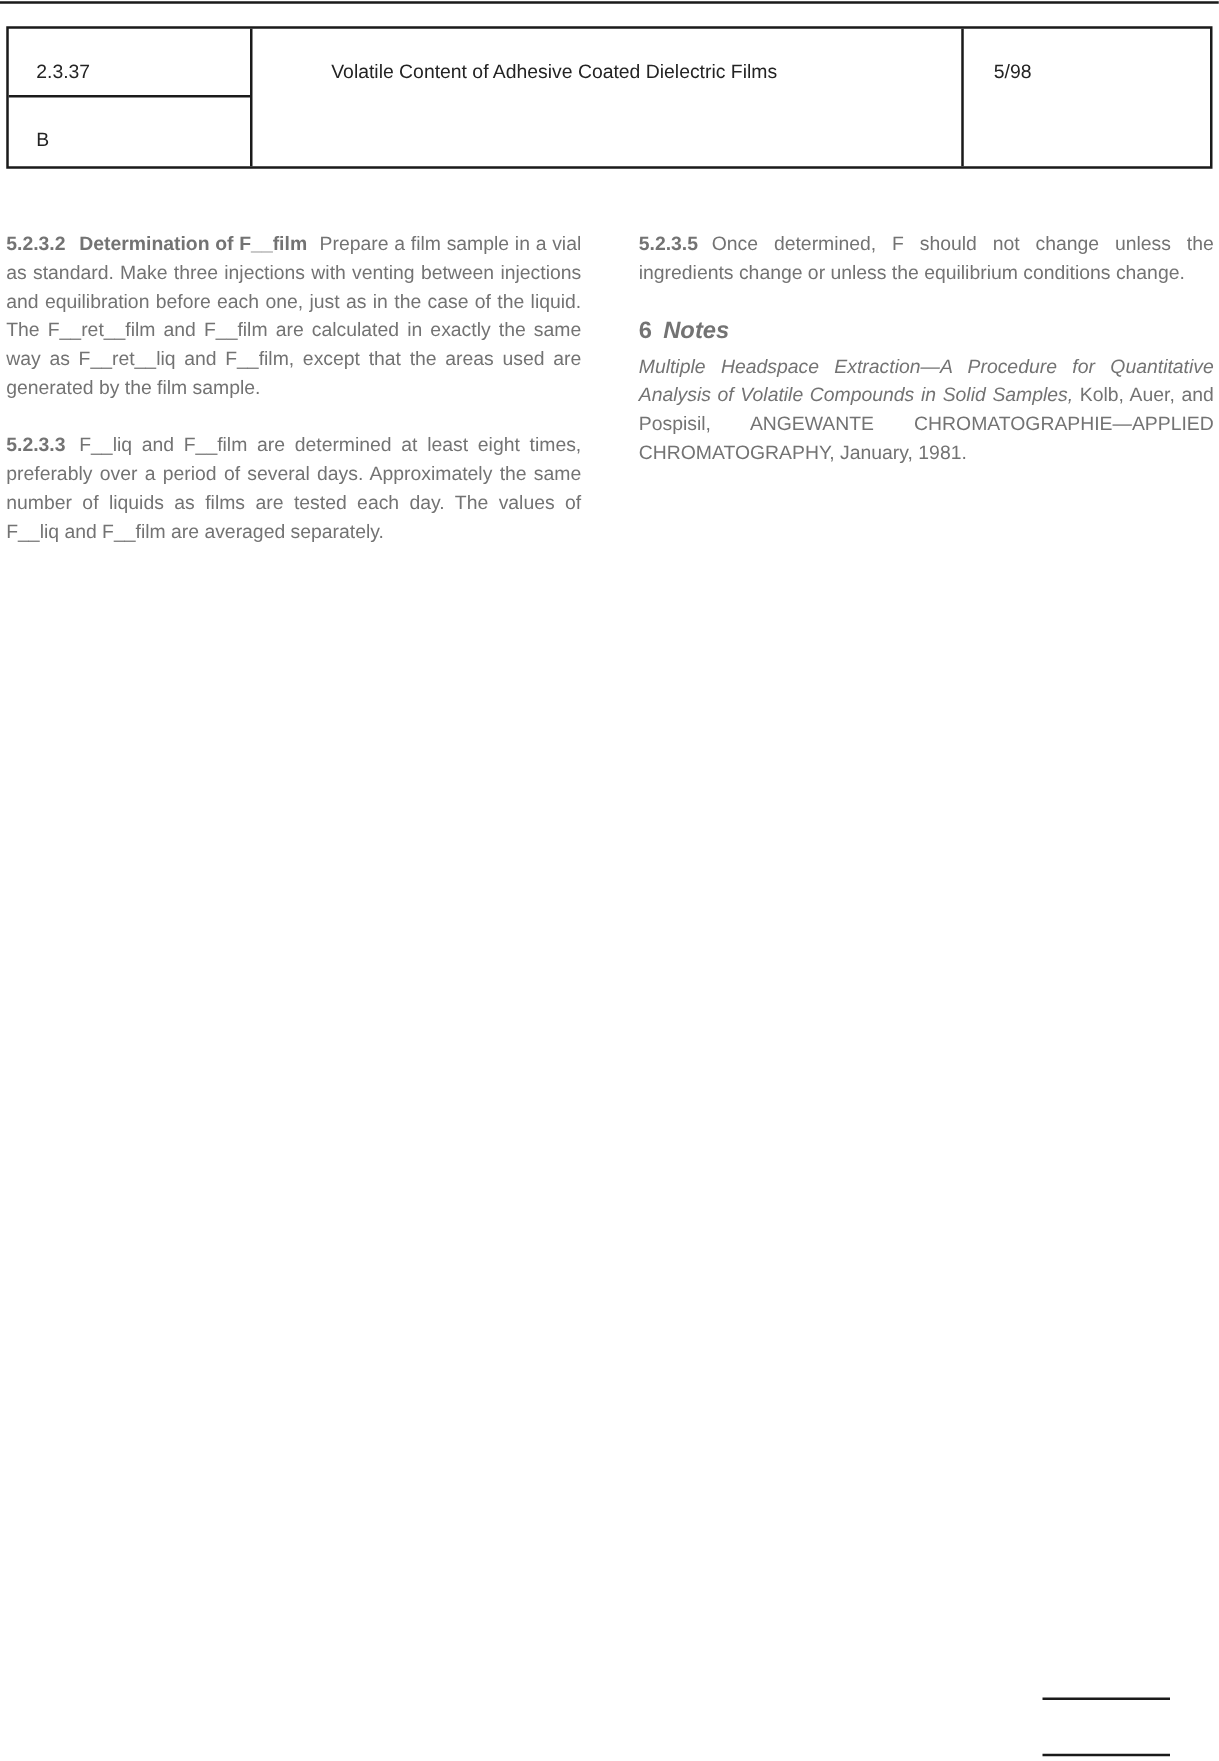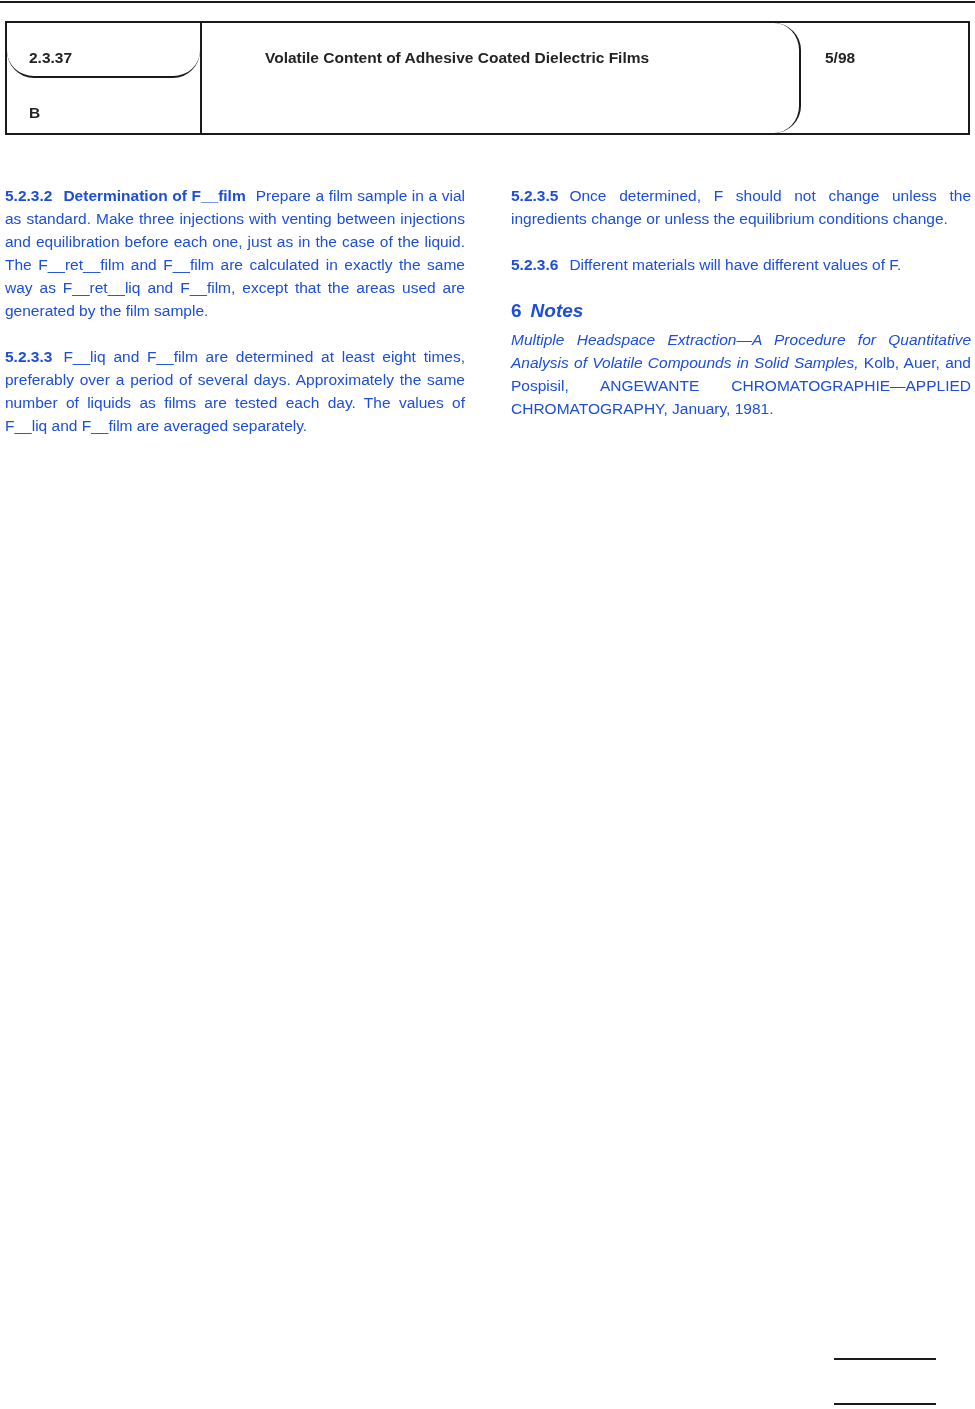--- a/index.html
+++ b/index.html
@@ -22,50 +22,50 @@
 
   
   .header-table {
     position: absolute;
     top: 21px; left: 5px;
     width: 965px; height: 114px;
     border: 2px solid #1a1a1a;
     display: flex;
     box-sizing: border-box;
   }
-  .ht-cell { font-weight: 700; font-size: 15.5px; line-height: 17px; box-sizing: border-box; border-radius: 27px; }
+  .ht-cell { font-weight: 400; font-size: 15.5px; line-height: 17px; box-sizing: border-box; }
   .ht-left {
     width: 195px;
     border-right: 2px solid #1a1a1a;
     display: flex; flex-direction: column;
     box-sizing: border-box;
   }
   .ht-left-top {
     height: 55px;
     border-bottom: 2px solid #1a1a1a;
     padding: 26px 0 0 22px;
   }
   .ht-left-bottom { flex: 1; padding: 26px 0 0 22px; }
   .ht-center { flex: 1; border-right: 2px solid #1a1a1a; padding: 26px 10px 0 26px; margin-left: 37px; }
-  .ht-right { width: 167px; padding: 26px 0 0 24px; }
+  .ht-right { width: 197px; padding: 26px 0 0 24px; }
 
   
   .columns {
     position: absolute;
     top: 184px; left: 5px;
     width: 966px;
     display: flex;
     gap: 46px;
   }
   .col {
     width: 460px;
     font-size: 15.5px;
     line-height: 23px;
     text-align: justify;
-    color: #1d4ed8;
+    color: #737373;
   }
   .para { margin: 0 0 23px 0; }
   .num  { font-weight: 700; margin-right: 11px; }
   .head { font-weight: 700; margin-right: 10px; }
   .notes-heading { margin: 1px 0 6px 0; font-weight: 700; font-size: 19px; line-height: 23px; }
   .notes-num { margin-right: 9px; }
   .notes-label { font-style: italic; }
   .ref-italic { font-style: italic; }
 
   
@@ -102,21 +102,20 @@
 
 <div class="columns">
 
   <div class="col">
     <p class="para"><span class="num">5.2.3.2</span><span class="head">Determination of F__film</span><span>Prepare a film sample in a vial as standard. Make three injections with venting between injections and equilibration before each one, just as in the case of the liquid. The F__ret__film and F__film are calculated in exactly the same way as F__ret__liq and F__film, except that the areas used are generated by the film sample.</span></p>
     <p class="para"><span class="num">5.2.3.3</span><span>F__liq and F__film are determined at least eight times, preferably over a period of several days. Approximately the same number of liquids as films are tested each day. The values of F__liq and F__film are averaged separately.</span></p>
   </div>
 
   <div class="col">
     <p class="para"><span class="num">5.2.3.5</span><span>Once determined, F should not change unless the ingredients change or unless the equilibrium conditions change.</span></p>
-    <p class="para"><span class="num">5.2.3.6</span><span>Different materials will have different values of F.</span></p>
     <p class="notes-heading"><span class="notes-num">6</span><span class="notes-label">Notes</span></p>
     <p class="para"><span class="ref-italic">Multiple Headspace Extraction—A Procedure for Quantitative Analysis of Volatile Compounds in Solid Samples,</span><span> Kolb, Auer, and Pospisil, ANGEWANTE CHROMATOGRAPHIE—APPLIED CHROMATOGRAPHY, January, 1981.</span></p>
   </div>
 
 </div>
 
 <div class="footer-rule footer-rule-1"></div>
 <div class="footer-rule footer-rule-2"></div>
 
 </body></html>

